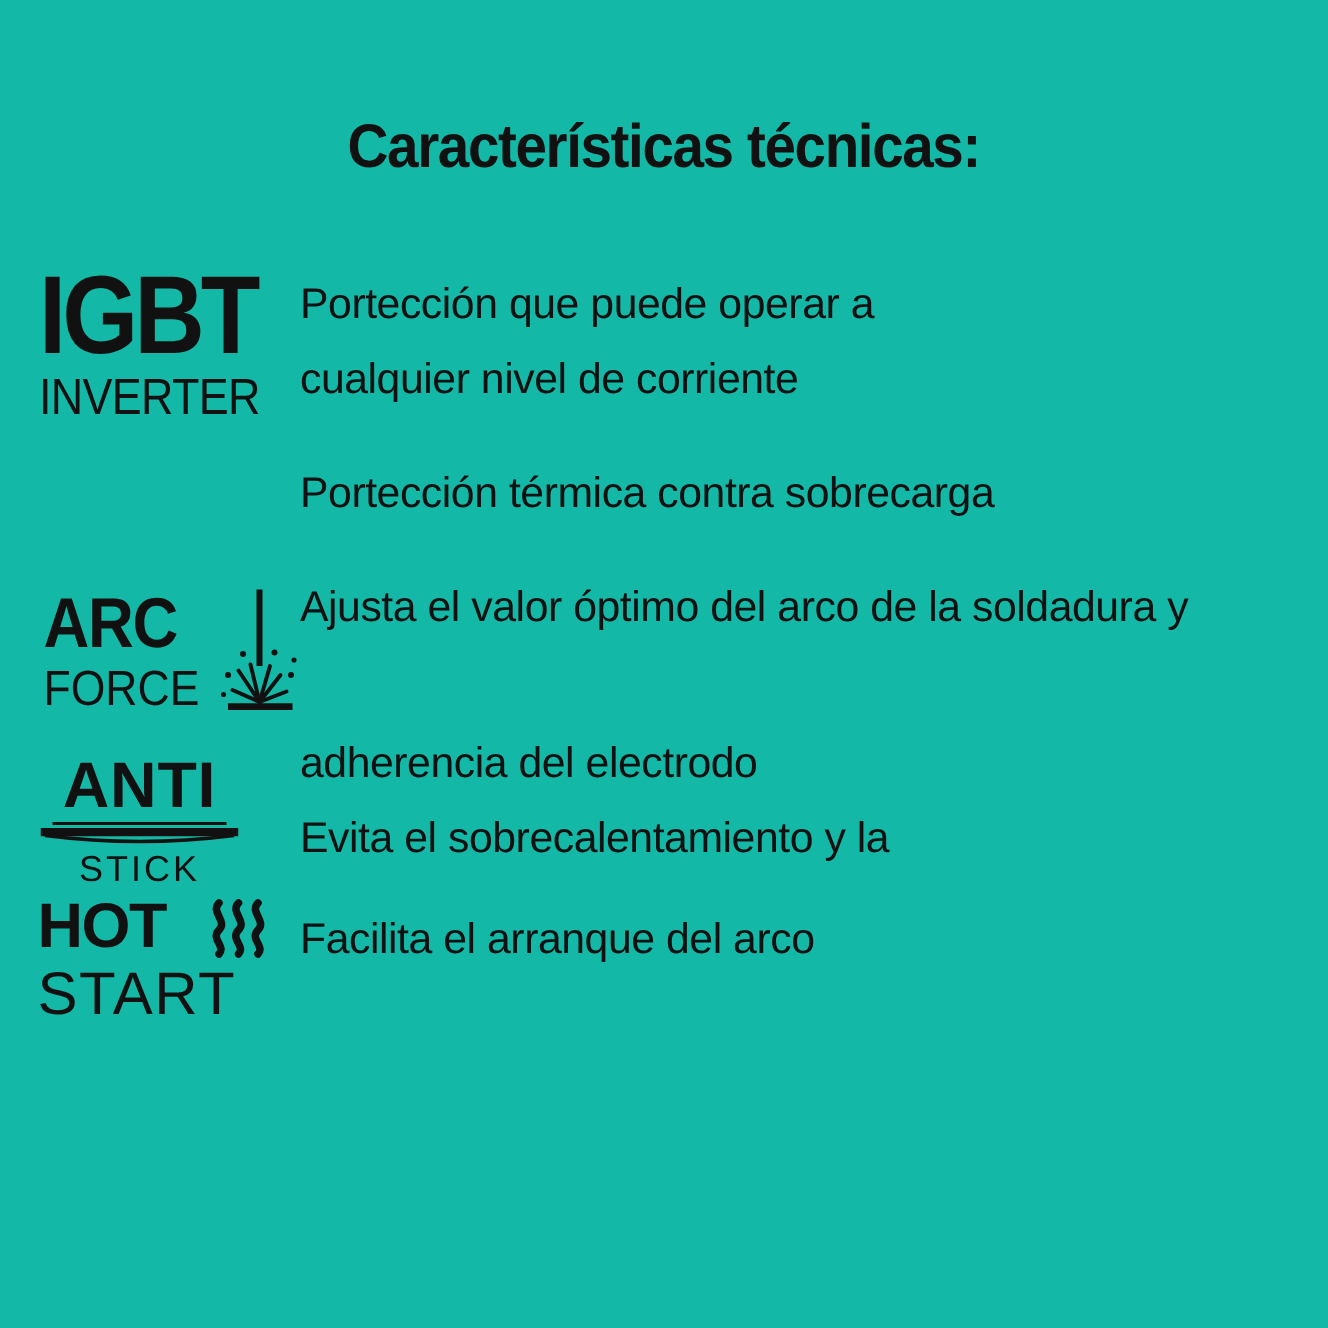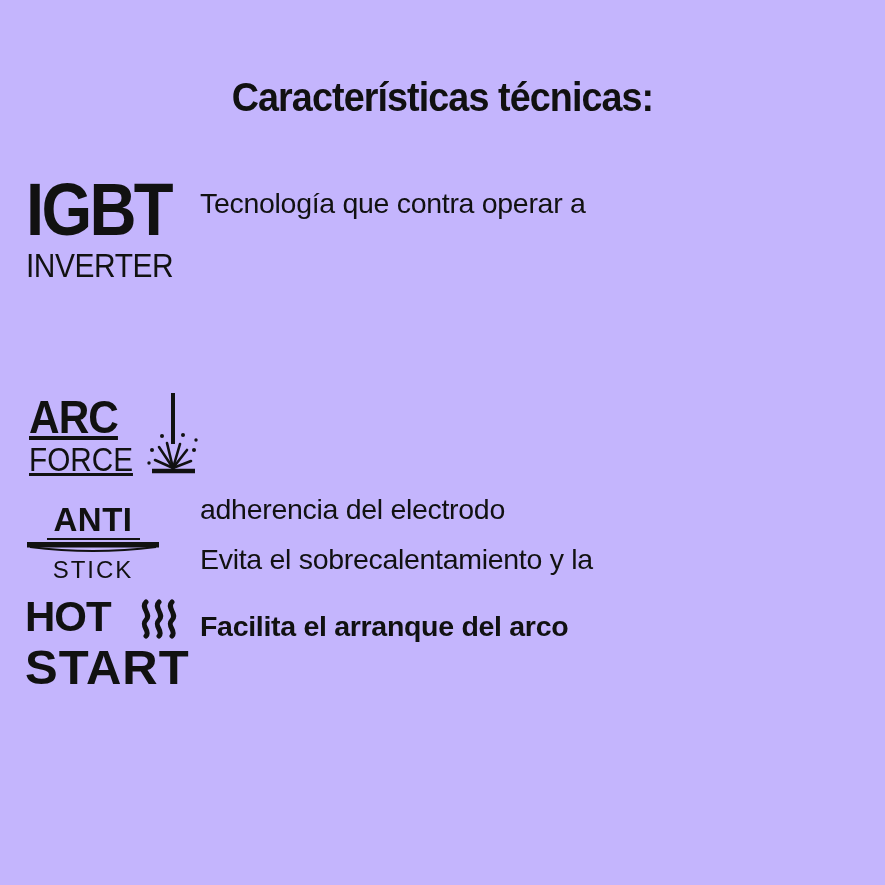--- a/index.html
+++ b/index.html
@@ -1,19 +1,19 @@
 <!DOCTYPE html>
 <html><head>
 <meta charset="utf-8">
 <style>
   html,body{margin:0;padding:0;background:#fff;}
   .page{
     position:relative;
     width:885px;height:885px;
-    background:#c4b5fd;
+    background:#14b8a6;
     font-family:"Liberation Sans","DejaVu Sans",sans-serif;
     color:#111;
     overflow:hidden;
   }
   
   .title{
     position:absolute;top:74px;left:0;width:885px;
     text-align:center;
     font-size:41px;font-weight:700;letter-spacing:-1px;
     transform:scaleX(0.92);transform-origin:center top;
@@ -22,68 +22,72 @@
   
   .desc{
     position:absolute;left:200px;width:680px;
     font-size:28.5px;line-height:50px;letter-spacing:-0.3px;
     white-space:nowrap;
   }
   .desc-1{top:178px;}
   .desc-2{top:304px;}
   .desc-3{top:380px;}
   .desc-4{top:484px;}
-  .desc-5{top:601px;font-weight:bold;}
+  .desc-5{top:601px;}
   
   .badge{position:absolute;line-height:1;}
   
   .badge-igbt{left:26px;top:176px;transform:scaleX(0.88);transform-origin:left top;}
   .igbt-top{font-size:74px;font-weight:800;letter-spacing:-3px;line-height:0.93;}
   .igbt-bottom{font-size:34px;font-weight:400;letter-spacing:-0.5px;margin-top:3px;}
   
   .badge-thermal{left:27px;top:306px;}
   .thermal-top{position:relative;display:inline-block;font-size:32px;font-weight:800;letter-spacing:-0.5px;}
   .thermal-cut{position:absolute;left:-3px;right:-3px;top:12px;height:5px;background:#fff;}
   .thermal-bottom{font-size:30.5px;font-weight:400;letter-spacing:1.5px;margin-top:3px;}
   
-  .badge-arc{left:29px;top:392px;display:flex;align-items:flex-end;text-decoration:underline;}
+  .badge-arc{left:29px;top:392px;display:flex;align-items:center;}
   .arc-texts{transform:scaleX(0.9);transform-origin:left top;}
   .arc-top{font-size:47px;font-weight:800;letter-spacing:-1px;line-height:0.92;}
   .arc-bottom{font-size:33px;font-weight:400;letter-spacing:0;margin-top:5px;}
   .arc-icon{margin-left:0px;display:block;}
   
   .badge-anti{left:27px;top:503px;width:132px;text-align:center;}
-  .anti-top{display:inline-block;font-size:33px;font-weight:800;letter-spacing:0.5px;
+  .anti-top{display:inline-block;font-size:43px;font-weight:800;letter-spacing:0.5px;
             border-bottom:2.5px solid #111;padding:0 7px 2px 7px;}
   .anti-bar{display:block;margin:2px auto 0 auto;}
   .anti-bottom{font-size:24px;font-weight:400;letter-spacing:2px;margin-top:2px;}
   
   .badge-hot{left:25px;top:598px;}
   .hot-row{display:flex;align-items:flex-start;gap:19px;}
   .hot-top{font-size:42px;font-weight:800;letter-spacing:-1px;line-height:0.9;}
   .hot-waves{margin-left:7px;margin-top:1px;display:block;}
-  .hot-bottom{font-size:49px;font-weight:700;letter-spacing:1px;margin-top:4px;}
+  .hot-bottom{font-size:40px;font-weight:400;letter-spacing:1px;margin-top:4px;}
   .stroke{stroke:#111;fill:none;}
   .fill{fill:#111;}
 </style>
 </head>
 <body>
 
 <div class="page">
 
   <div class="title">Características técnicas:</div>
 
   <div class="badge badge-igbt">
     <div class="igbt-top">IGBT</div>
     <div class="igbt-bottom">INVERTER</div>
   </div>
   <div class="desc desc-1">
-    <div>Tecnología que contra operar a</div>
+    <div>Portección que puede operar a</div>
+    <div>cualquier nivel de corriente</div>
   </div>
 
+  <div class="desc desc-2">
+    <div>Portección térmica contra sobrecarga</div>
+  </div>
 
   <div class="badge badge-arc">
     <div class="arc-texts">
       <div class="arc-top">ARC</div>
       <div class="arc-bottom">FORCE</div>
     </div>
     <svg class="arc-icon" width="54" height="84" viewBox="0 0 54 84">
       <line class="stroke" x1="28" y1="1" x2="28" y2="52" stroke-width="4"></line>
       <line class="stroke" x1="7" y1="79" x2="50" y2="79" stroke-width="4.5"></line>
       <g class="stroke" stroke-width="2.6" stroke-linecap="round">
@@ -98,20 +102,21 @@
         <circle cx="7" cy="58" r="2"></circle>
         <circle cx="17" cy="44" r="2"></circle>
         <circle cx="38" cy="43" r="2"></circle>
         <circle cx="49" cy="58" r="2"></circle>
         <circle cx="4" cy="71" r="1.7"></circle>
         <circle cx="51" cy="48" r="1.7"></circle>
       </g>
     </svg>
   </div>
   <div class="desc desc-3">
+    <div>Ajusta el valor óptimo del arco de la soldadura y</div>
   </div>
 
   <div class="badge badge-anti">
     <span class="anti-top">ANTI</span>
     <svg class="anti-bar" width="132" height="14" viewBox="0 0 132 14">
       <rect class="fill" x="0" y="0" width="132" height="5.5"></rect>
       <path class="stroke" d="M3 5 Q66 13 129 5" stroke-width="2.2"></path>
     </svg>
     <div class="anti-bottom">STICK</div>
   </div>

